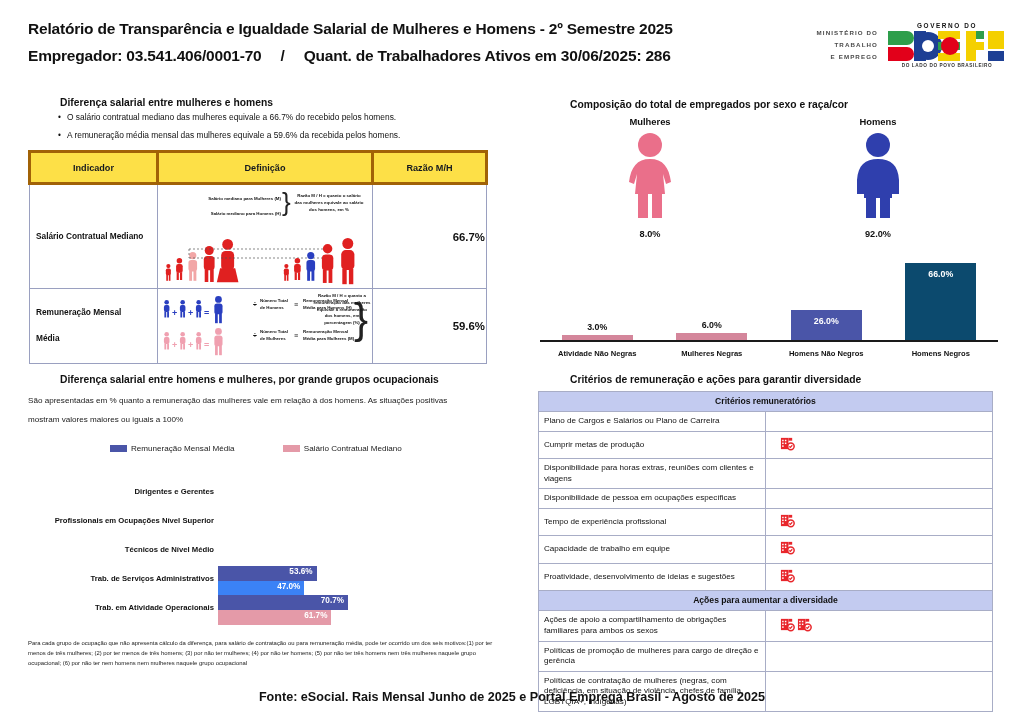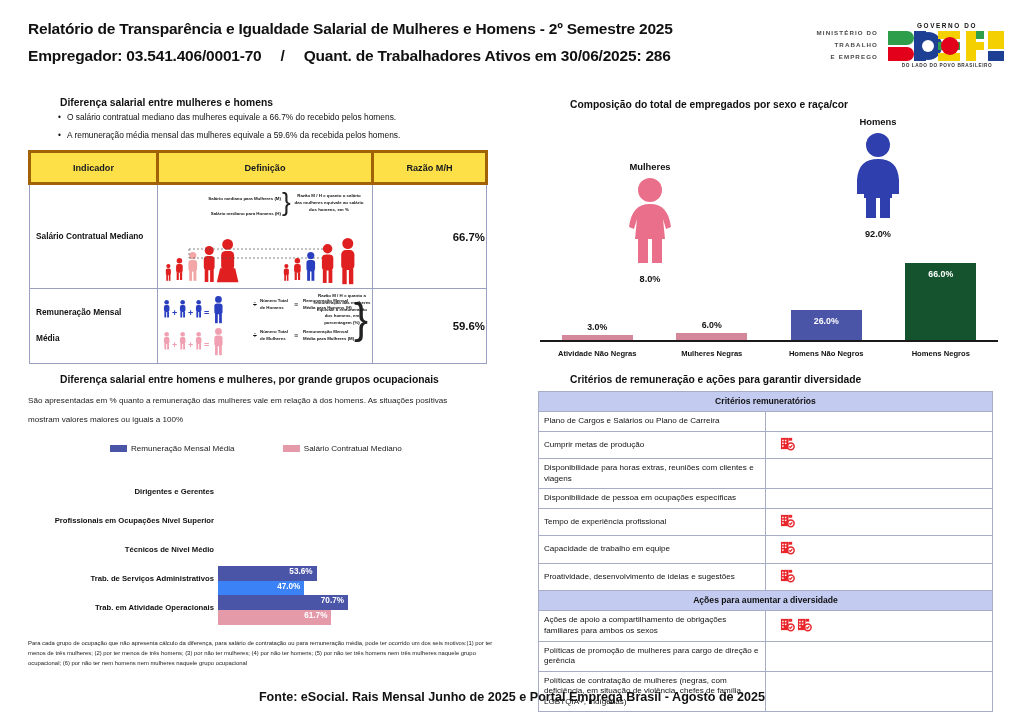--- a/index.html
+++ b/index.html
@@ -328,21 +328,21 @@
         </div>
       </td>
       <td class="t1-ratio">59.6%</td>
     </tr>
   </tbody>
     </table>
   <div class="diag-lbl" style="position:absolute;left:313px;top:293px;width:58px;text-align:center;">Razão M / H = quanto a remuneração das mulheres equivale à remuneração dos homens, em porcentagem (%)</div>
 
   <div class="sec-title comp-title">Composição do total de empregados por sexo e raça/cor</div>
 
-  <div class="ppl-col" style="left:590px;top:116px;width:120px;margin-top:45px;">
+  <div class="ppl-col" style="left:590px;top:116px;width:120px;">
     <div class="ppl-label">Mulheres</div>
     <svg width="58" height="88" viewBox="0 0 58 88">
       <circle cx="29" cy="13" r="12" fill="#ea6f8a"></circle>
       <path d="M29 27 C16 27 10 35 8 50 L13 52 L16 42 L14 62 L44 62 L42 42 L45 52 L50 50 C48 35 42 27 29 27 Z" fill="#ea6f8a"></path>
       <rect x="17" y="62" width="10" height="24" fill="#ea6f8a"></rect>
       <rect x="31" y="62" width="10" height="24" fill="#ea6f8a"></rect>
     </svg>
     <div class="ppl-pct">8.0%</div>
   </div>
 
@@ -363,21 +363,21 @@
         <div class="vbar-out-lbl" style="left: 21.755px; width: 70.99px; bottom: 28px; position: absolute;">3.0%</div>
         <div class="vbar" style="left: 21.755px; width: 70.99px; height: 5px; background: rgb(212, 134, 155);"></div>
         <div class="vbar-cat" style="left: 0px; width: 114.5px;">Atividade Não Negras</div>
         <div class="vbar-out-lbl" style="left: 136.255px; width: 70.99px; bottom: 30.0286px; position: absolute;">6.0%</div>
         <div class="vbar" style="left: 136.255px; width: 70.99px; height: 7.02857px; background: rgb(212, 134, 155);"></div>
         <div class="vbar-cat" style="left: 114.5px; width: 114.5px;">Mulheres Negras</div>
         <div class="vbar" style="left: 250.755px; width: 70.99px; height: 30.4571px; background: rgb(74, 85, 168);">
           <div class="vbar-in-lbl">26.0%</div>
         </div>
         <div class="vbar-cat" style="left: 229px; width: 114.5px;">Homens Não Negros</div>
-        <div class="vbar" style="left: 365.255px; width: 70.99px; height: 77.3143px; background: #14532d;">
+        <div class="vbar" style="left: 365.255px; width: 70.99px; height: 77.3143px; background: #0c4a6e;">
           <div class="vbar-in-lbl">66.0%</div>
         </div>
         <div class="vbar-cat" style="left: 343.5px; width: 114.5px;">Homens Negros</div>
       </div>
   </div>
 
   <div class="sec-title lb-title">Diferença salarial entre homens e mulheres, por grande grupos ocupacionais</div>
   <div class="lb-p1">São apresentadas em % quanto a remuneração das mulheres vale em relação à dos homens. As situações positivas</div>
   <div class="lb-p2">mostram valores maiores ou iguais a 100%</div>
 

